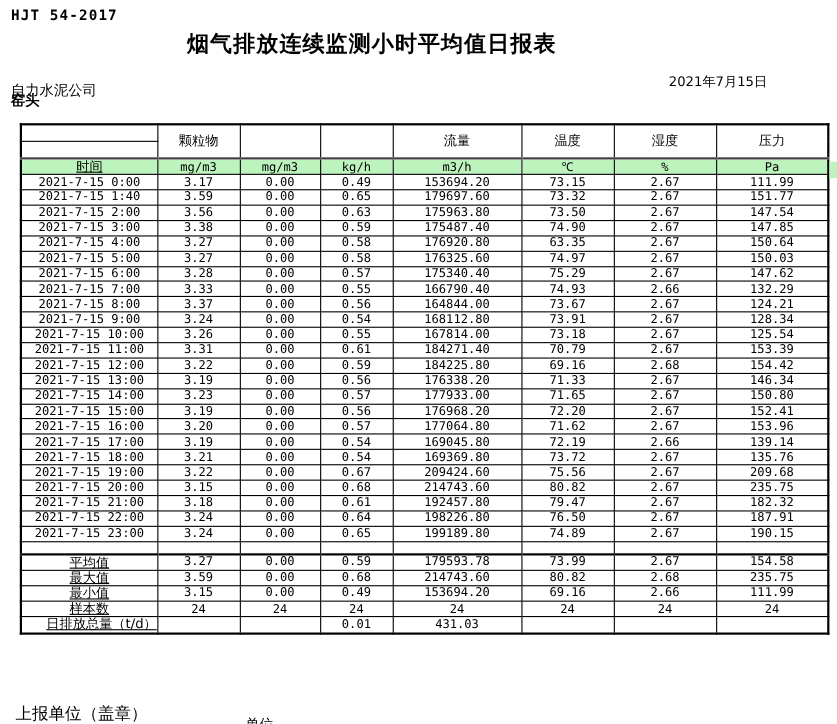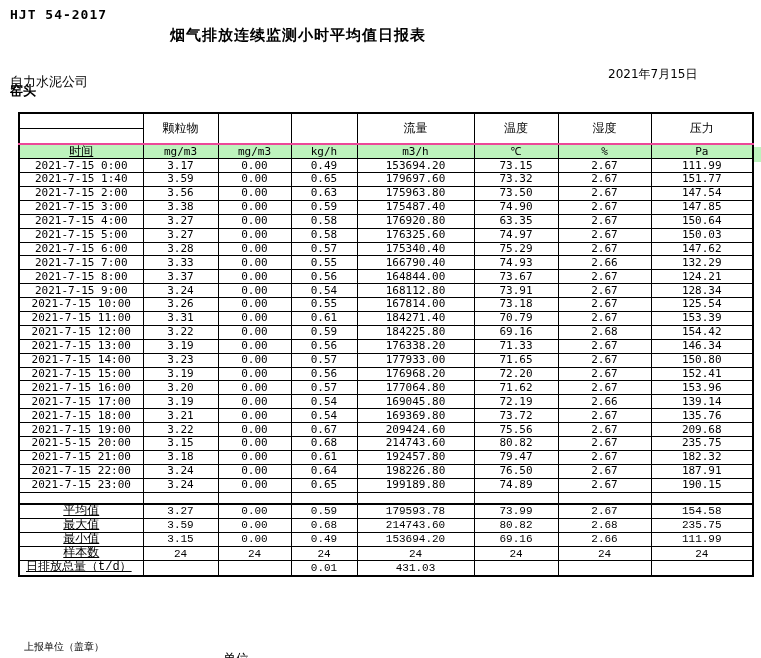--- a/index.html
+++ b/index.html
@@ -6,55 +6,55 @@
   * { box-sizing: border-box; }
   html, body { margin: 0; padding: 0; }
   body {
     width: 761px; height: 658px;
     background: #ffffff; color: #000;
     font-family: "DejaVu Sans", sans-serif;
     position: relative; overflow: hidden;
   }
   .abs { position: absolute; white-space: nowrap; }
   .standard-code { left: 10px; top: 7px; font-family: "DejaVu Sans Mono", monospace; font-weight: bold; font-size: 13px; letter-spacing: 1px; }
-  .page-title { left: 170px; top: 26px; font-weight: bold; font-size: 15px; letter-spacing: 1px; }
+  .page-title { left: 170px; top: 26px; font-weight: bold; font-size: 20px; letter-spacing: 1px; }
   .company-name { left: 10px; top: 73px; font-weight: normal; font-size: 13px; }
   .report-date { left: 608px; top: 66px; font-size: 12px; }
   .site-name { left: 10px; top: 82px; font-weight: bold; font-size: 13px; }
 
   table.report-table {
     position: absolute; left: 18px; top: 112px;
     width: 734px; border-collapse: collapse; table-layout: fixed;
     border: 2px solid #000;
   }
   .report-table th, .report-table td {
     border: 1px solid #000; padding: 0; overflow: hidden;
     white-space: nowrap; text-align: center; vertical-align: middle;
     font-weight: normal; line-height: 1.1;
   }
   .report-table thead th { font-size: 12px; height: 15.5px; }
   .report-table .unit-row th {
-    background: var(--green); border-top: 2px solid #ec4899;
+    background: var(--green); border-top: 2px solid #404040;
     font-family: "DejaVu Sans Mono", monospace; font-size: 11px; height: 14px; margin-top: 39px;
   }
   .report-table .unit-row th.label-u {
     font-family: "DejaVu Sans", sans-serif; font-size: 12px; text-decoration: underline;
   }
   .report-table td {
     font-family: "DejaVu Sans Mono", monospace; font-size: 11px; height: 13.9px;
   }
   tr[data-name="spacer-row"] td { height: 11.5px; }
-  tr[data-name="summary-row"] td { height: 13px; font-family: Liberation Mono, monospace; }
+  tr[data-name="summary-row"] td { height: 13px; }
   tr.thick-top td { border-top: 2px solid #000; }
   td.sum-label { font-family: "DejaVu Sans", sans-serif; font-size: 12px; text-decoration: underline; }
-  td.left { text-align: left; padding-left: 6px; }
+  td.left { text-align: right; padding-left: 6px; }
 
   .green-stub { left: 754px; top: 147px; width: 7px; height: 15px; background: var(--green); }
   .footer-note1 { left: 10px; top: 622px; font-size: 13px; margin-top: 36px; }
-  .footer-org { left: 24px; top: 640px; font-size: 10px; }
+  .footer-org { left: 14px; top: 640px; font-size: 15px; }
   .footer-unit { left: 223px; top: 640px; font-size: 13px; margin-top: 10px; }
 </style>
 </head>
 <body>
 
 <div class="abs standard-code" data-name="standard-code">HJT 54-2017</div>
 <div class="abs page-title" data-name="page-title">烟气排放连续监测小时平均值日报表</div>
 <div class="abs company-name" data-name="company-name">自力水泥公司</div>
 <div class="abs report-date" data-name="report-date">2021年7月15日</div>
 <div class="abs site-name" data-name="site-name">窑头</div>
@@ -290,21 +290,21 @@
         <td data-name="row-label-cell">2021-7-15 19:00</td>
         <td data-name="value-cell">3.22</td>
         <td data-name="value-cell">0.00</td>
         <td data-name="value-cell">0.67</td>
         <td data-name="value-cell">209424.60</td>
         <td data-name="value-cell">75.56</td>
         <td data-name="value-cell">2.67</td>
         <td data-name="value-cell">209.68</td>
       </tr>
       <tr data-name="data-row">
-        <td data-name="row-label-cell">2021-5-15 20:00</td>
+        <td data-name="row-label-cell">2021-7-15 20:00</td>
         <td data-name="value-cell">3.15</td>
         <td data-name="value-cell">0.00</td>
         <td data-name="value-cell">0.68</td>
         <td data-name="value-cell">214743.60</td>
         <td data-name="value-cell">80.82</td>
         <td data-name="value-cell">2.67</td>
         <td data-name="value-cell">235.75</td>
       </tr>
       <tr data-name="data-row">
         <td data-name="row-label-cell">2021-7-15 21:00</td>

